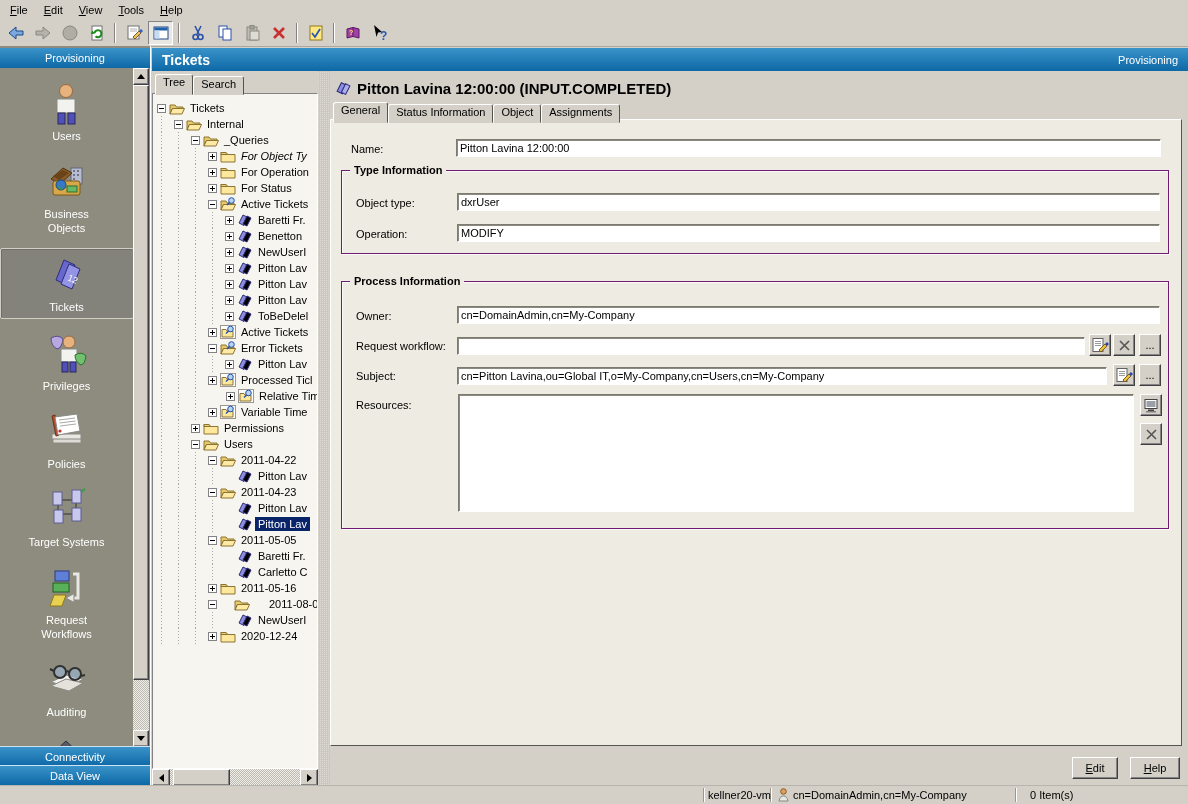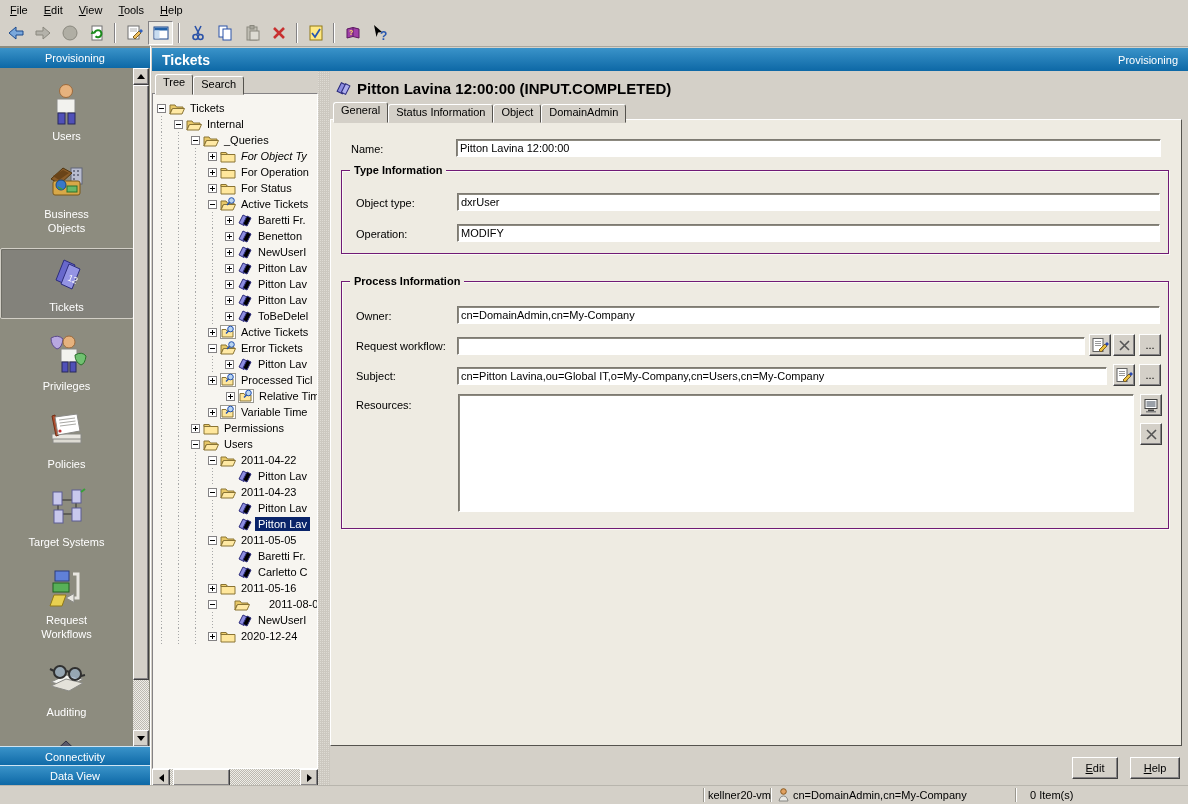--- a/index.html
+++ b/index.html
@@ -862,21 +862,21 @@
           <polygon points="2,10 6,2 11,4.5 7,12.5" fill="#8c8ce0" stroke="#2c2c7c"></polygon>
           <polygon points="6,11 10,3 14,5 10,13" fill="#adadee" stroke="#2c2c7c"></polygon>
         </svg>
       </span>
     <span>Pitton Lavina 12:00:00 (INPUT.COMPLETED)</span>
   </div>
   <div class="tabs" id="main-tabs">
       <div class="tab active">General</div>
       <div class="tab">Status Information</div>
       <div class="tab">Object</div>
-      <div class="tab">DomainAdmin</div>
+      <div class="tab">Assignments</div>
     </div>
 
   <div id="main-content">
     <span class="flabel" id="lbl-name">Name:</span>
     <input class="field" id="f-name" readonly="" value="Pitton Lavina 12:00:00" style="">
 
     <div class="groupbox" id="grp-type">
       <span class="legend">Type Information</span>
       <span class="flabel" id="lbl-objtype">Object type:</span>
       <input class="field" id="f-objtype" readonly="" value="dxrUser" style="">

